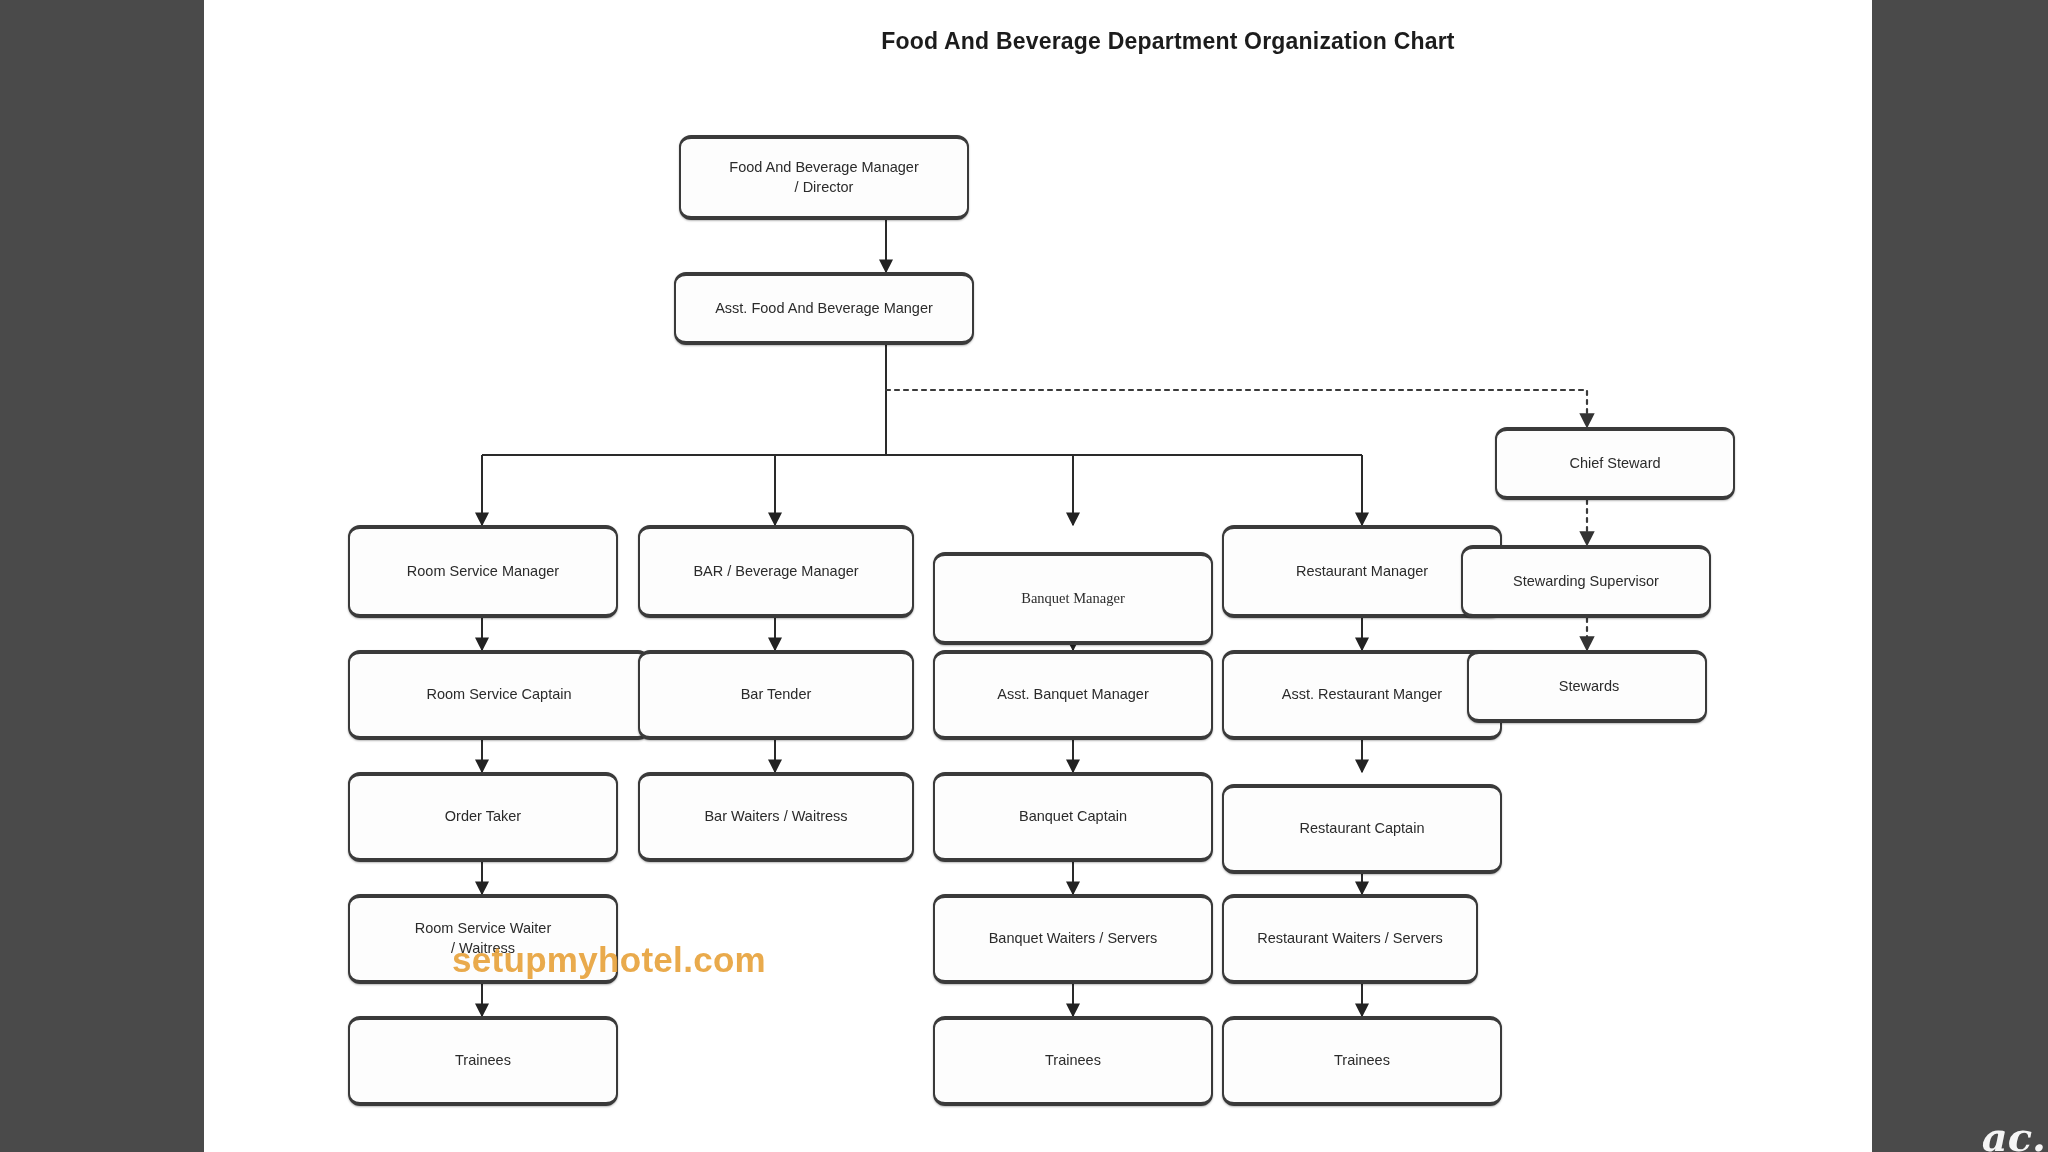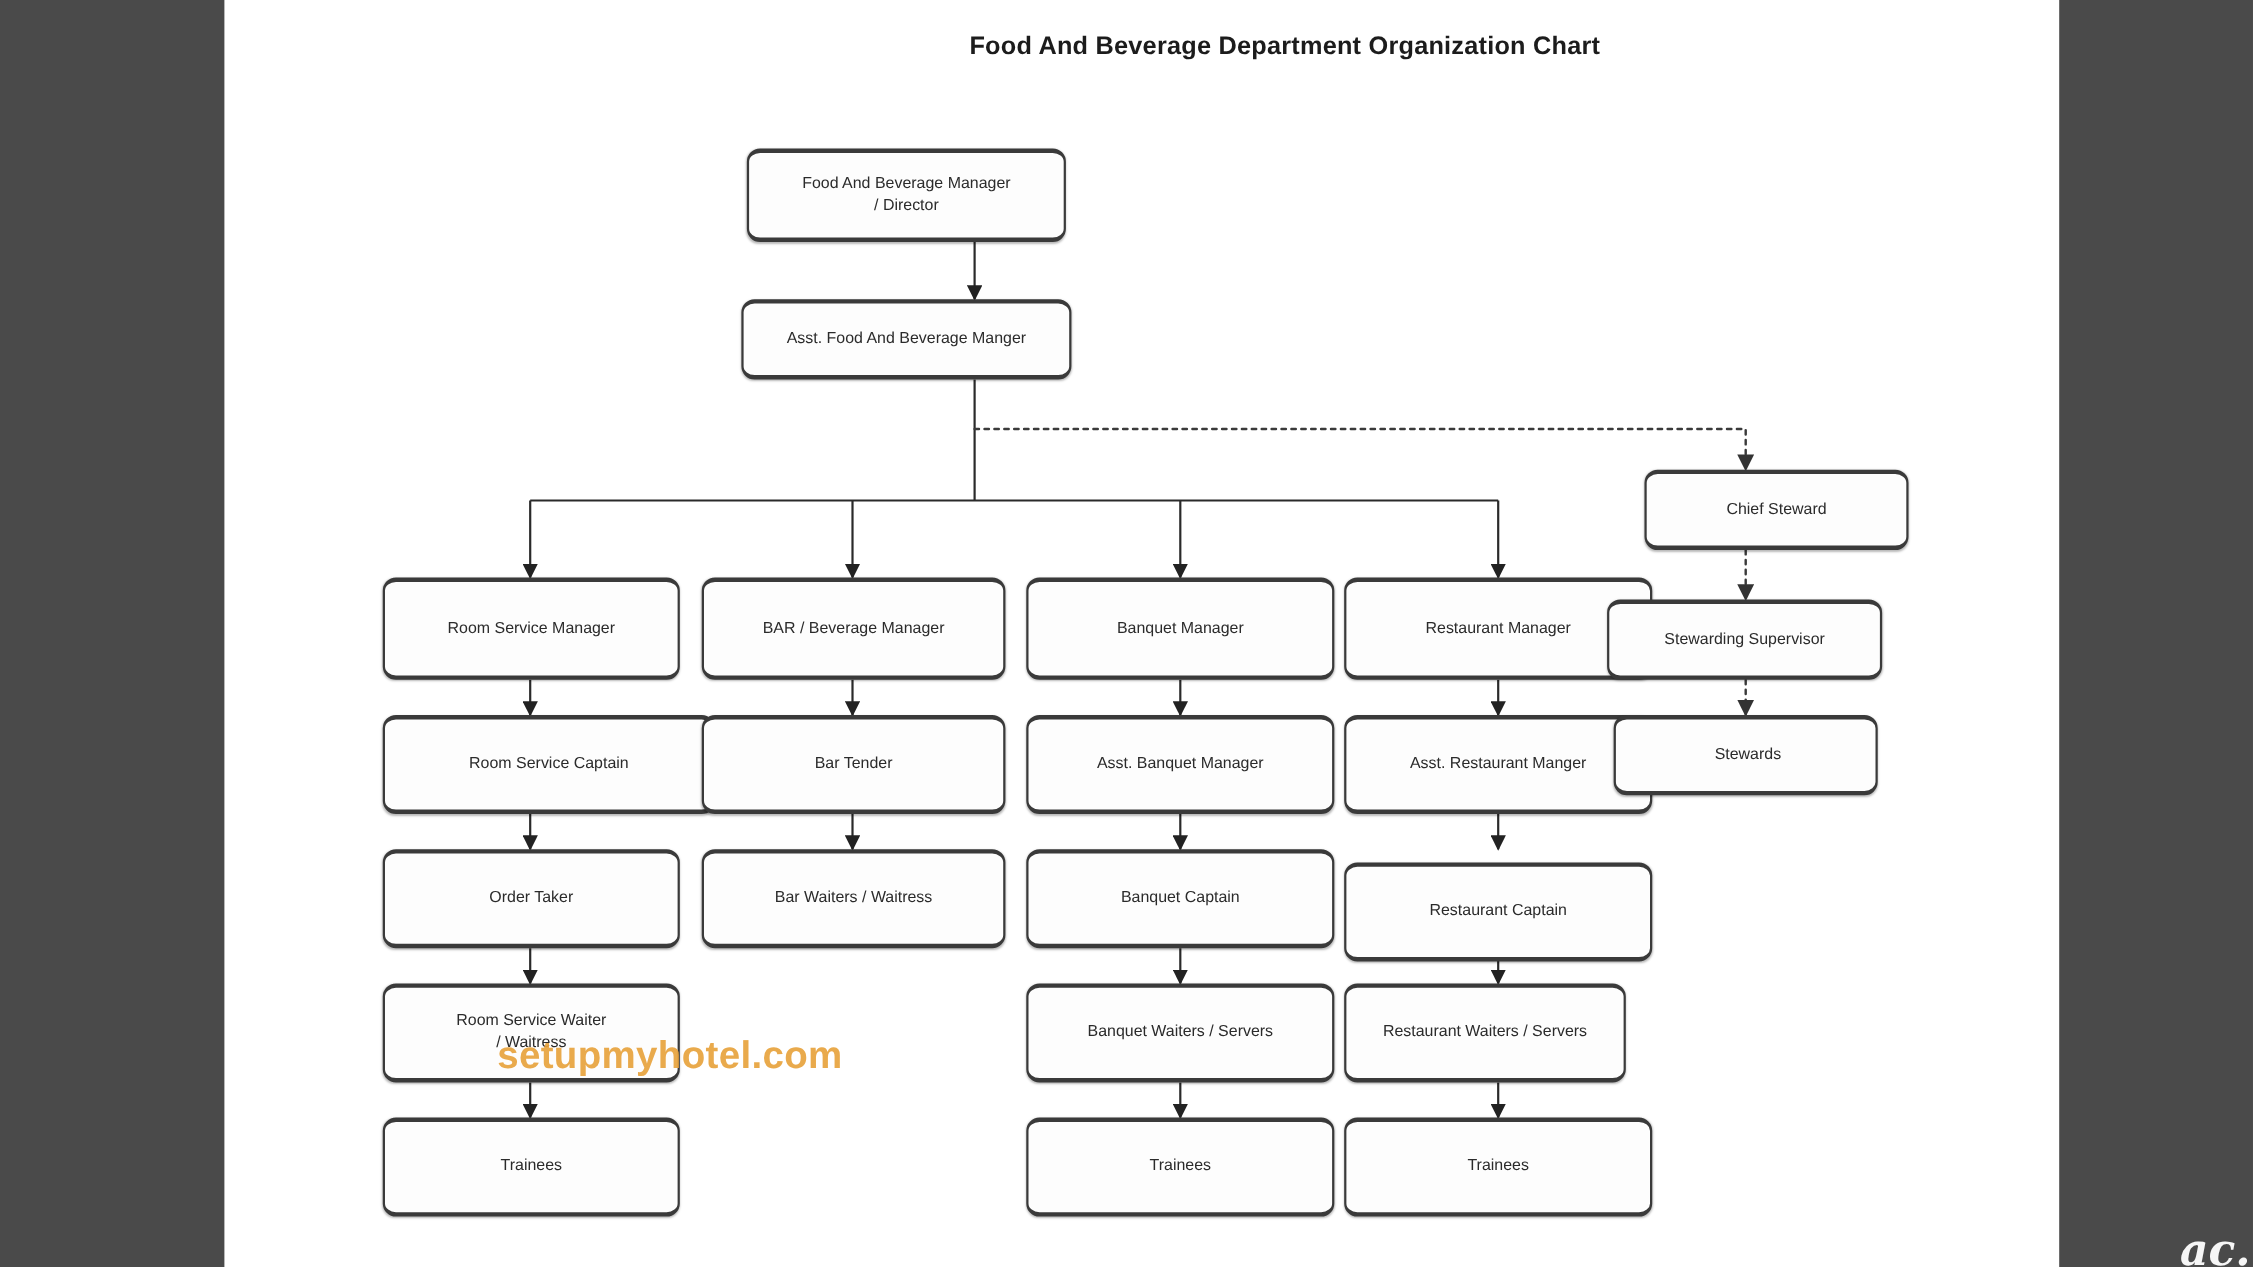--- a/index.html
+++ b/index.html
@@ -175,21 +175,21 @@
     <div class="node" style="left:434px; top:525px; width:276px; height:93px;">
       <span class="label">BAR / Beverage Manager</span>
     </div>
     <div class="node" style="left:434px; top:650px; width:276px; height:90px;">
       <span class="label">Bar Tender</span>
     </div>
     <div class="node" style="left:434px; top:772px; width:276px; height:90px;">
       <span class="label">Bar Waiters / Waitress</span>
     </div>
 
-    <div class="node" style="left:729px; top:525px; width:280px; height:93px;">
+    <div class="node" style="left:729px; top:552px; width:280px; height:93px;font-family:Liberation Serif, serif;">
       <span class="label">Banquet Manager</span>
     </div>
     <div class="node" style="left:729px; top:650px; width:280px; height:90px;">
       <span class="label">Asst. Banquet Manager</span>
     </div>
     <div class="node" style="left:729px; top:772px; width:280px; height:90px;">
       <span class="label">Banquet Captain</span>
     </div>
     <div class="node" style="left:729px; top:894px; width:280px; height:90px;">
       <span class="label">Banquet Waiters / Servers</span>

